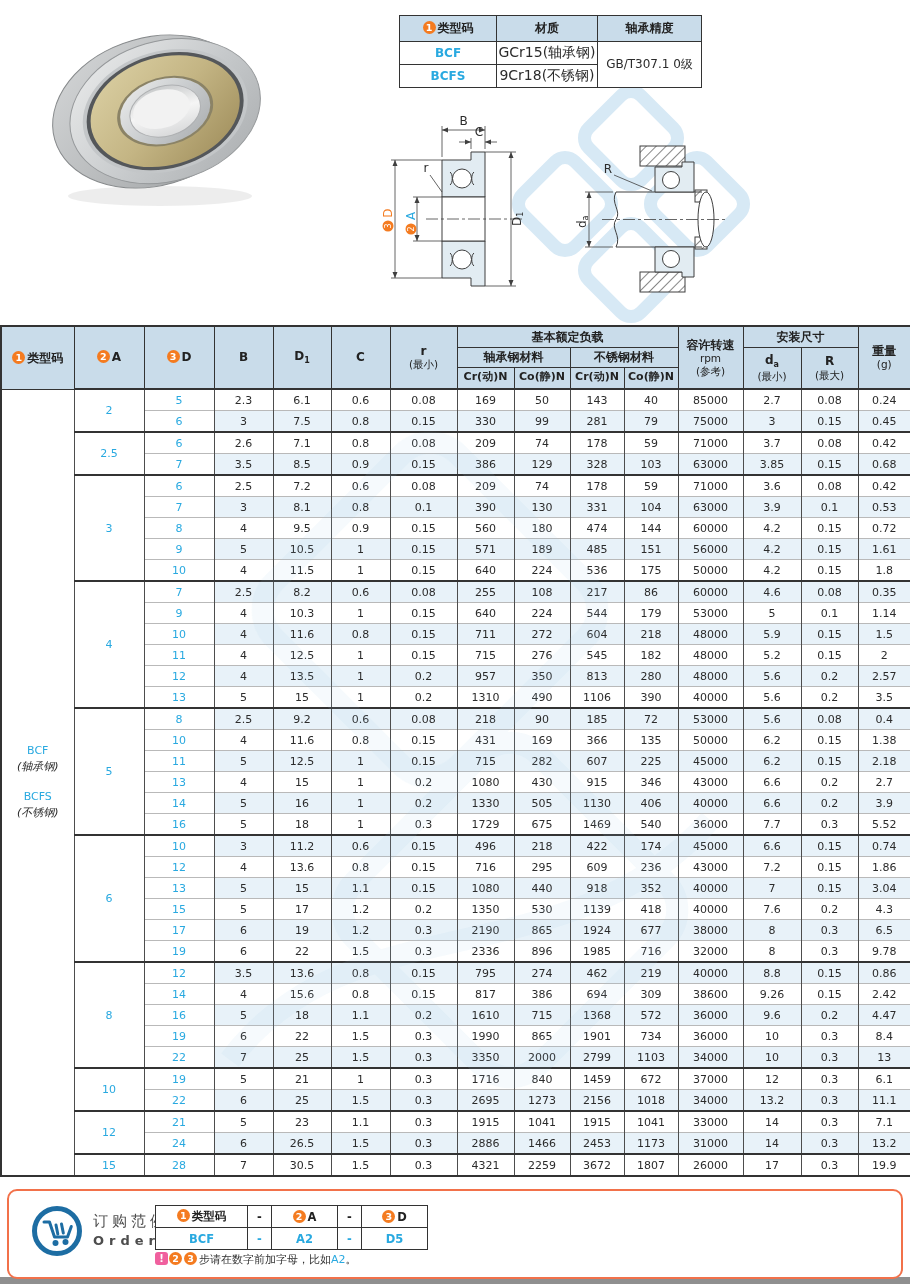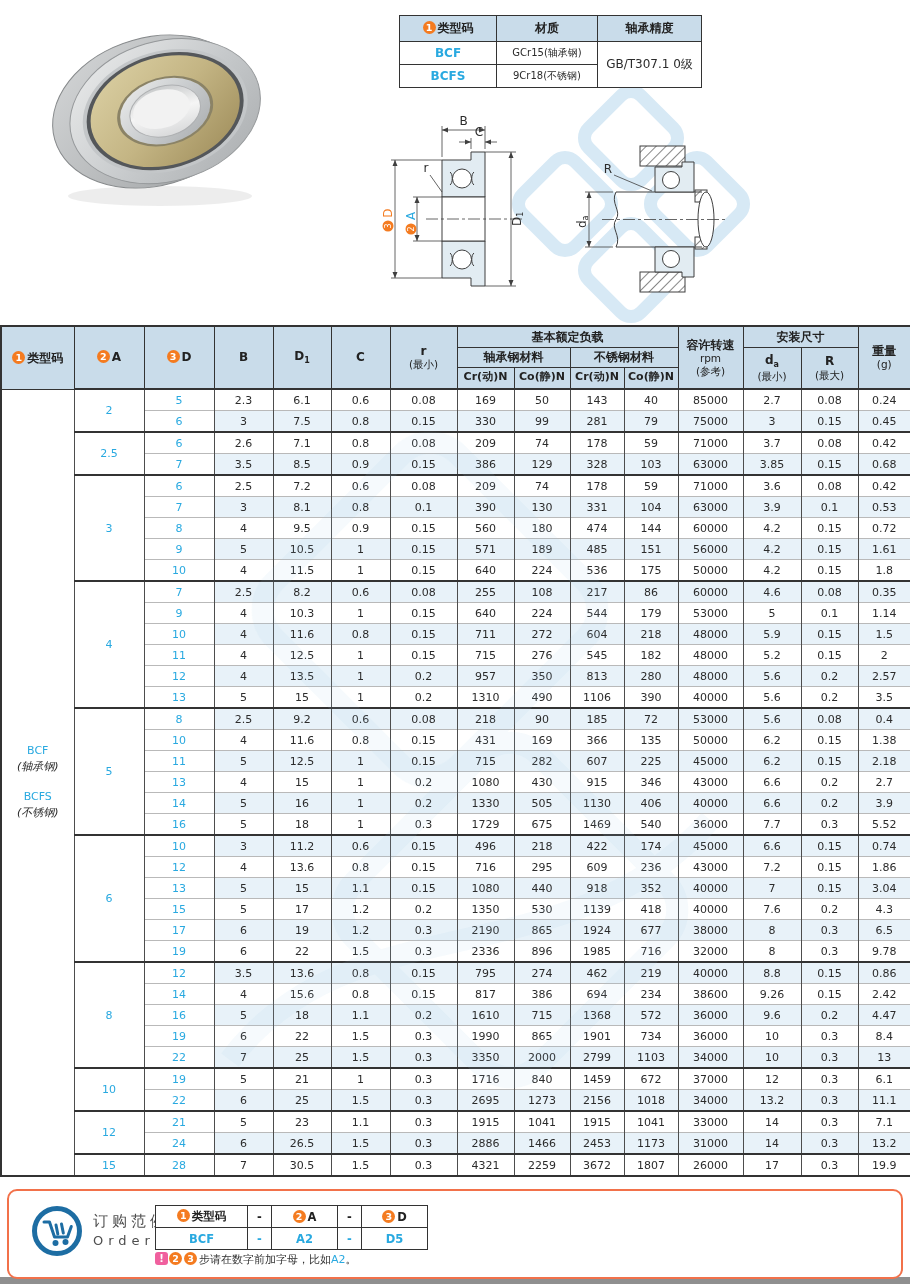--- a/index.html
+++ b/index.html
@@ -6,21 +6,21 @@
   body{
     width:910px;height:1284px;position:relative;background:#fff;overflow:hidden;
     font-family:"DejaVu Sans","Liberation Sans",sans-serif;color:#2b2b2b;
   }
   
   .photo{position:absolute;left:12px;top:8px;width:300px;height:205px;z-index:1;}
   
   .mini{position:absolute;left:399px;top:15px;z-index:2;border-collapse:collapse;table-layout:fixed;}
   .mini th,.mini td{border:1px solid #333;text-align:center;padding:0;}
   .mini th{background:#c9dcea;height:25px;font-size:12px;font-weight:600;color:#222;}
-  .mini td{height:22px;font-size:10px;background:#fff;}
+  .mini td{height:22px;font-size:14px;background:#fff;}
   .mini td.code{color:#29a9e0;font-weight:600;font-size:12px;}
   .mini td.prec{font-size:12px;}
   
   .wm{position:absolute;pointer-events:none;}
   
   .drawings{position:absolute;left:380px;top:95px;z-index:2;}
   
   .spec-wrap{position:absolute;left:0;top:325px;width:910px;z-index:2;}
   table.spec{border-collapse:collapse;table-layout:fixed;width:910px;border:2px solid #333;}
   .spec th{background:#c9dcea;border:1px solid #333;font-weight:600;font-size:12px;color:#222;line-height:1.18;padding:0;text-align:center;}
@@ -40,21 +40,21 @@
   .tc-dark{color:#2b2b2b;font-style:italic;}
   .tc-gap{margin-top:14px;}
   sub{font-size:8px;}
   .bdg{display:inline-block;width:13px;height:13px;border-radius:50%;background:#f47b20;color:#fff;
        font-size:9.5px;line-height:13px;font-weight:bold;text-align:center;vertical-align:1px;margin-right:2px;}
   
   .panel{position:absolute;left:7px;top:1189px;width:892px;height:86px;border:2px solid #f2714a;border-radius:10px;background:#fff;z-index:2;}
   .cart{position:absolute;left:22px;top:14px;width:52px;height:52px;}
   .ord-title{position:absolute;left:84px;top:20px;color:#4d4d4d;}
   .ord-title .cn{font-size:15px;letter-spacing:4px;line-height:20px;}
-  .ord-title .en{font-size:13px;letter-spacing:5px;line-height:20px;}
+  .ord-title .en{font-size:13px;letter-spacing:5px;line-height:20px;font-weight:bold;}
   table.ord{position:absolute;left:146px;top:14px;border-collapse:collapse;table-layout:fixed;}
   .ord th,.ord td{border:1px solid #333;text-align:center;padding:0;height:21px;background:#fff;}
   .ord th{font-size:11.5px;font-weight:600;color:#222;}
   .ord td{font-size:11.5px;color:#29a9e0;font-weight:600;}
   .note{position:absolute;left:146px;top:61px;font-size:11px;color:#333;}
   .note-ex{display:inline-block;width:13px;height:13px;border-radius:3px;background:#f0609e;color:#fff;
            font-weight:bold;font-size:10px;line-height:13px;text-align:center;vertical-align:1px;margin-right:1px;}
   .note .blue{color:#29a9e0;}
   .graybar{position:absolute;left:0;top:1277px;width:910px;height:7px;background:#8f8f8f;z-index:1;}
 </style>
@@ -731,21 +731,21 @@
         </tr>
         <tr>
           <td class="d-cell">14</td>
           <td class="num-cell">4</td>
           <td class="num-cell">15.6</td>
           <td class="num-cell">0.8</td>
           <td class="num-cell">0.15</td>
           <td class="num-cell">817</td>
           <td class="num-cell">386</td>
           <td class="num-cell">694</td>
-          <td class="num-cell">234</td>
+          <td class="num-cell">309</td>
           <td class="num-cell">38600</td>
           <td class="num-cell">9.26</td>
           <td class="num-cell">0.15</td>
           <td class="num-cell">2.42</td>
         </tr>
         <tr>
           <td class="d-cell">16</td>
           <td class="num-cell stripe">5</td>
           <td class="num-cell stripe">18</td>
           <td class="num-cell stripe">1.1</td>

